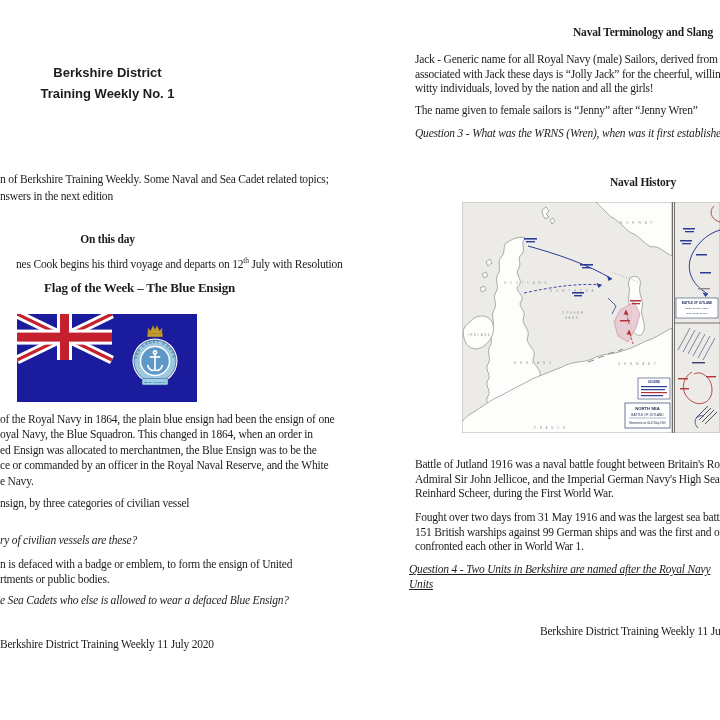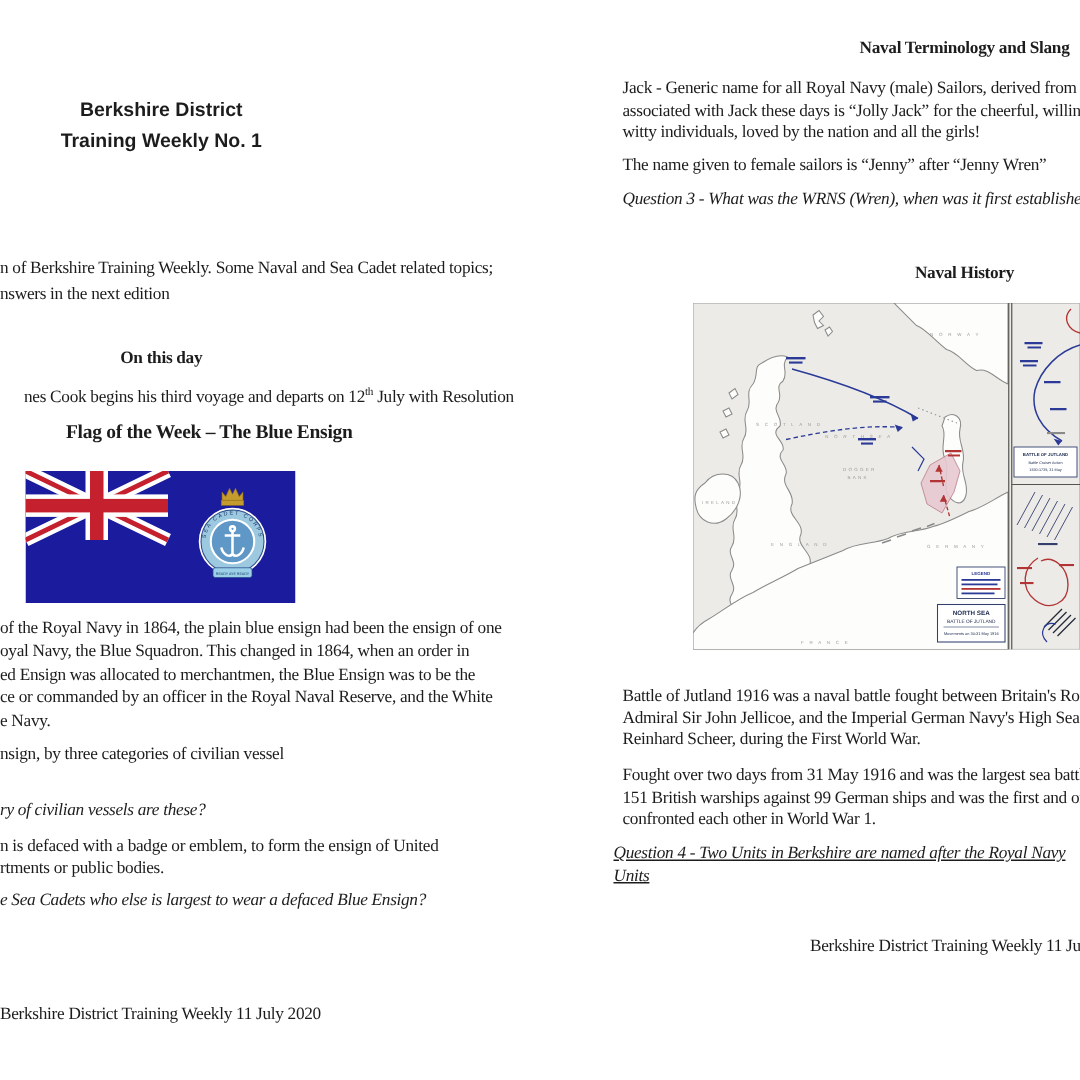--- a/index.html
+++ b/index.html
@@ -89,23 +89,23 @@
     <span class="ln">nsign, by three categories of civilian vessel</span>
   </div>
 
   <div class="abs ln ital" style="left:0px;top:534px;">ry of civilian vessels are these?</div>
 
   <div class="abs para" style="left:0px;top:557px;line-height:15px;">
     <span class="ln">n is defaced with a badge or emblem, to form the ensign of United</span>
     <span class="ln">rtments or public bodies.</span>
   </div>
 
-  <div class="abs ln ital" style="left:0px;top:594px;">e Sea Cadets who else is largest to wear a defaced Blue Ensign?</div>
-
-  <div class="abs ln" style="left:0px;top:638px;margin-top:32px;">Berkshire District Training Weekly 11 July 2020</div>
+  <div class="abs ln ital" style="left:0px;top:594px;">e Sea Cadets who else is allowed to wear a defaced Blue Ensign?</div>
+
+  <div class="abs ln" style="left:0px;top:638px;">Berkshire District Training Weekly 11 July 2020</div>
 
   <div class="abs ln bold center" style="left:415px;top:26px;width:456px;">Naval Terminology and Slang</div>
 
   <div class="abs para" style="left:415px;top:52px;line-height:14.5px;">
     <span class="ln">Jack - Generic name for all Royal Navy (male) Sailors, derived from “</span>
     <span class="ln">associated with Jack these days is “Jolly Jack” for the cheerful, willing</span>
     <span class="ln">witty individuals, loved by the nation and all the girls!</span>
   </div>
 
   <div class="abs ln" style="left:415px;top:104px;">The name given to female sailors is “Jenny” after “Jenny Wren”</div>

